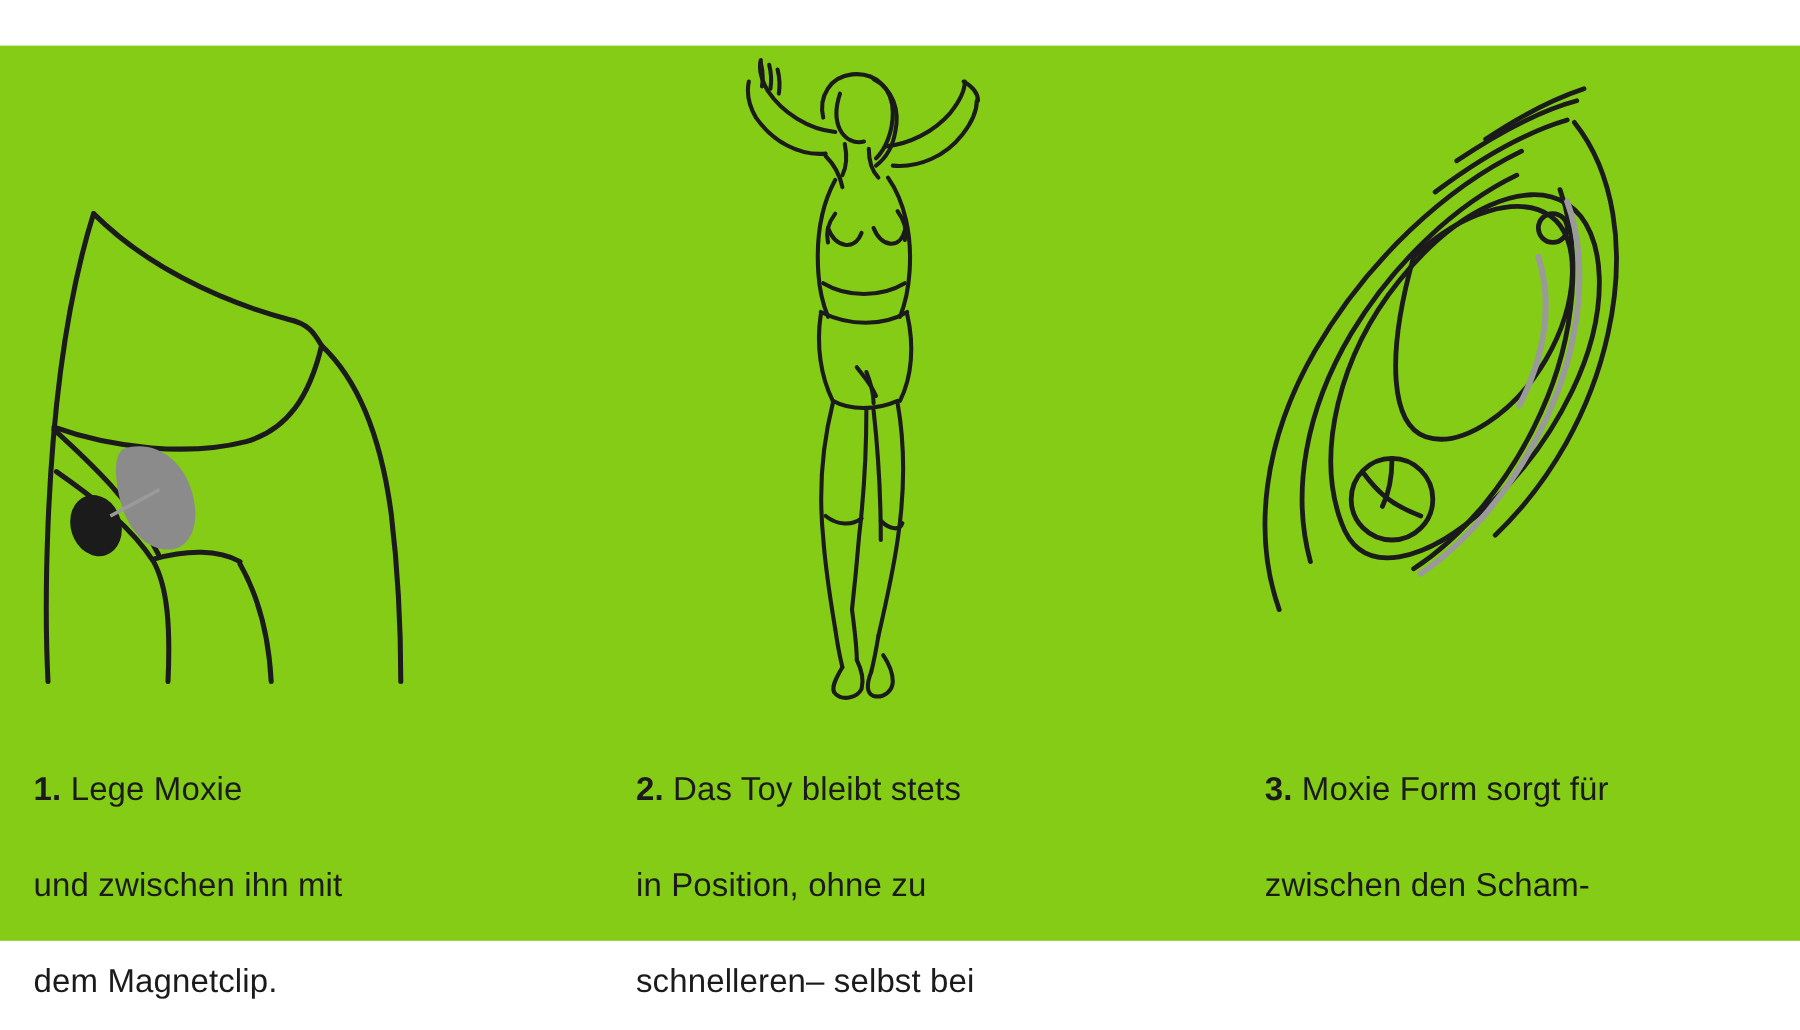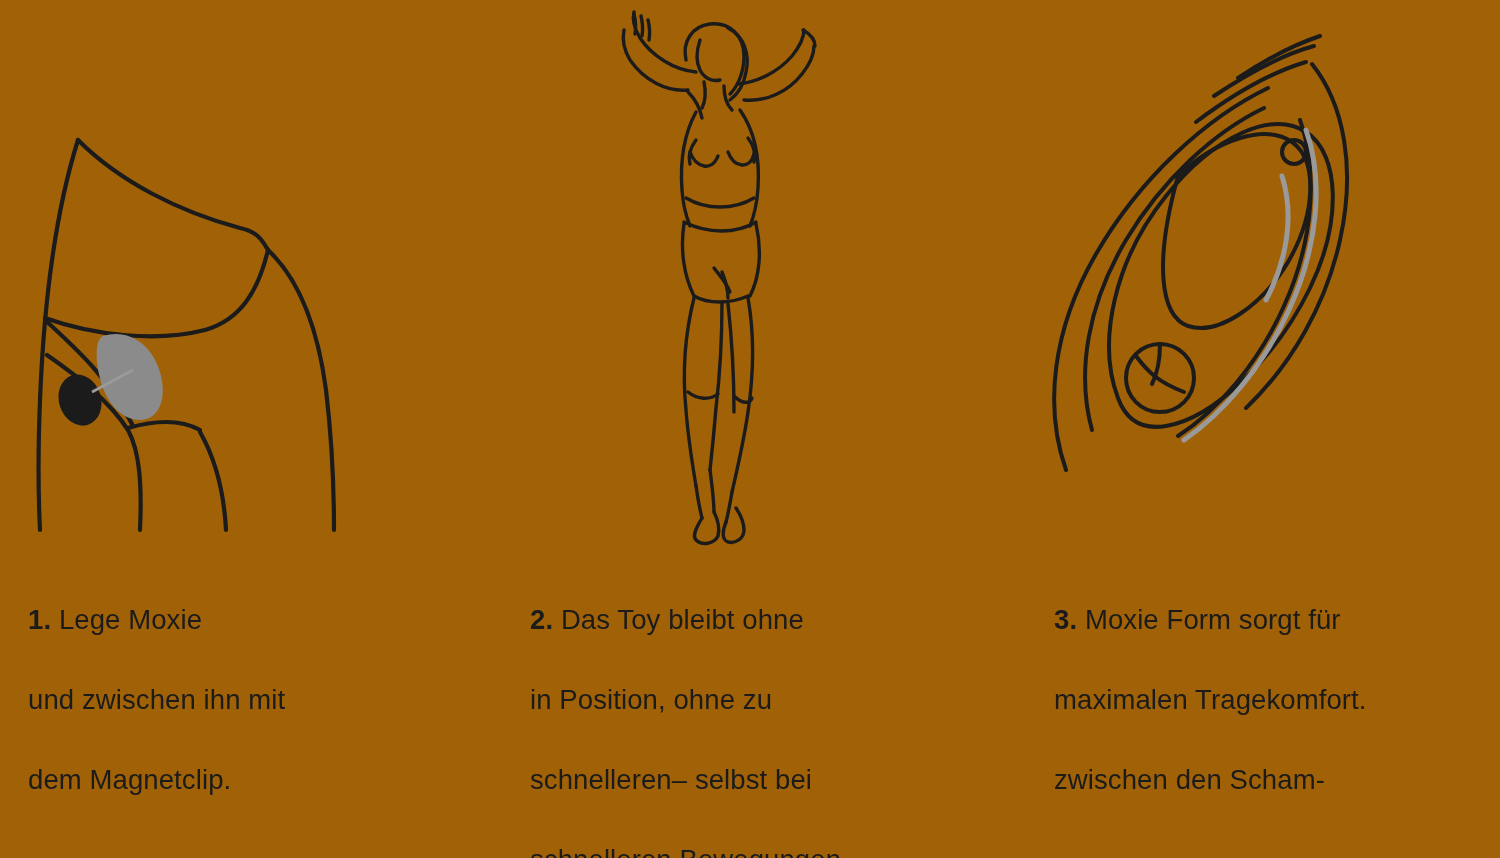--- a/index.html
+++ b/index.html
@@ -10,22 +10,23 @@
   body {
     width: 1500px;
     height: 858px;
     font-family: "Liberation Sans", sans-serif;
     color: #1c1c1c;
     overflow: hidden;
   }
   .board {
     position: relative;
     width: 1500px;
-    height: 858px;
-    background: #a16207;
+    height: 746px;
+    background: #84cc16;
+    margin-top: 38px;
   }
   .panels {
     display: flex;
     flex-direction: row;
     width: 1500px;
     height: 858px;
     box-sizing: border-box;
   }
   .panel {
     position: relative;
@@ -164,21 +165,21 @@
             <path d="M196 486 C198 500 200 510 202 518"></path>
             <path d="M210 470 C212 486 214 500 214 512"></path>
             <path d="M232 492 C230 504 228 514 226 522"></path>
 
             <path d="M202 518 C196 528 192 536 196 540 C202 546 214 544 218 536 C220 528 218 520 214 512"></path>
             <path d="M226 522 C222 532 222 540 228 542 C236 544 244 538 244 530 C244 522 240 514 236 508"></path>
           </g>
         </svg>
       </div>
       <div class="caption cap-p2">
-        <span class="line"><span class="num">2.</span> <span>Das Toy bleibt ohne</span></span>
+        <span class="line"><span class="num">2.</span> <span>Das Toy bleibt stets</span></span>
         <span class="line">in Position, ohne zu</span>
         <span class="line">schnelleren– selbst bei</span>
         <span class="line">schnelleren Bewegungen.</span>
       </div>
     </div>
 
     <div class="panel">
       <div class="illus">
         <svg width="500" height="560" viewBox="0 0 500 560" fill="none" xmlns="http://www.w3.org/2000/svg">
           <g stroke="#1b1b1b" stroke-width="4" fill="none" stroke-linecap="round" stroke-linejoin="round">
@@ -207,21 +208,20 @@
           </g>
 
           <g stroke="#9a9a9a" stroke-width="5" fill="none" stroke-linecap="round">
             <path d="M306 130 C324 180 318 248 288 312 C262 368 222 414 184 440"></path>
             <path d="M282 176 C294 214 288 258 266 300"></path>
           </g>
         </svg>
       </div>
       <div class="caption cap-p3">
         <span class="line"><span class="num">3.</span> <span>Moxie Form sorgt für</span></span>
-        <span class="line">maximalen Tragekomfort.</span>
         <span class="line">zwischen den Scham-</span>
         
         
         
       </div>
     </div>
 
   </div>
 </div>
 

